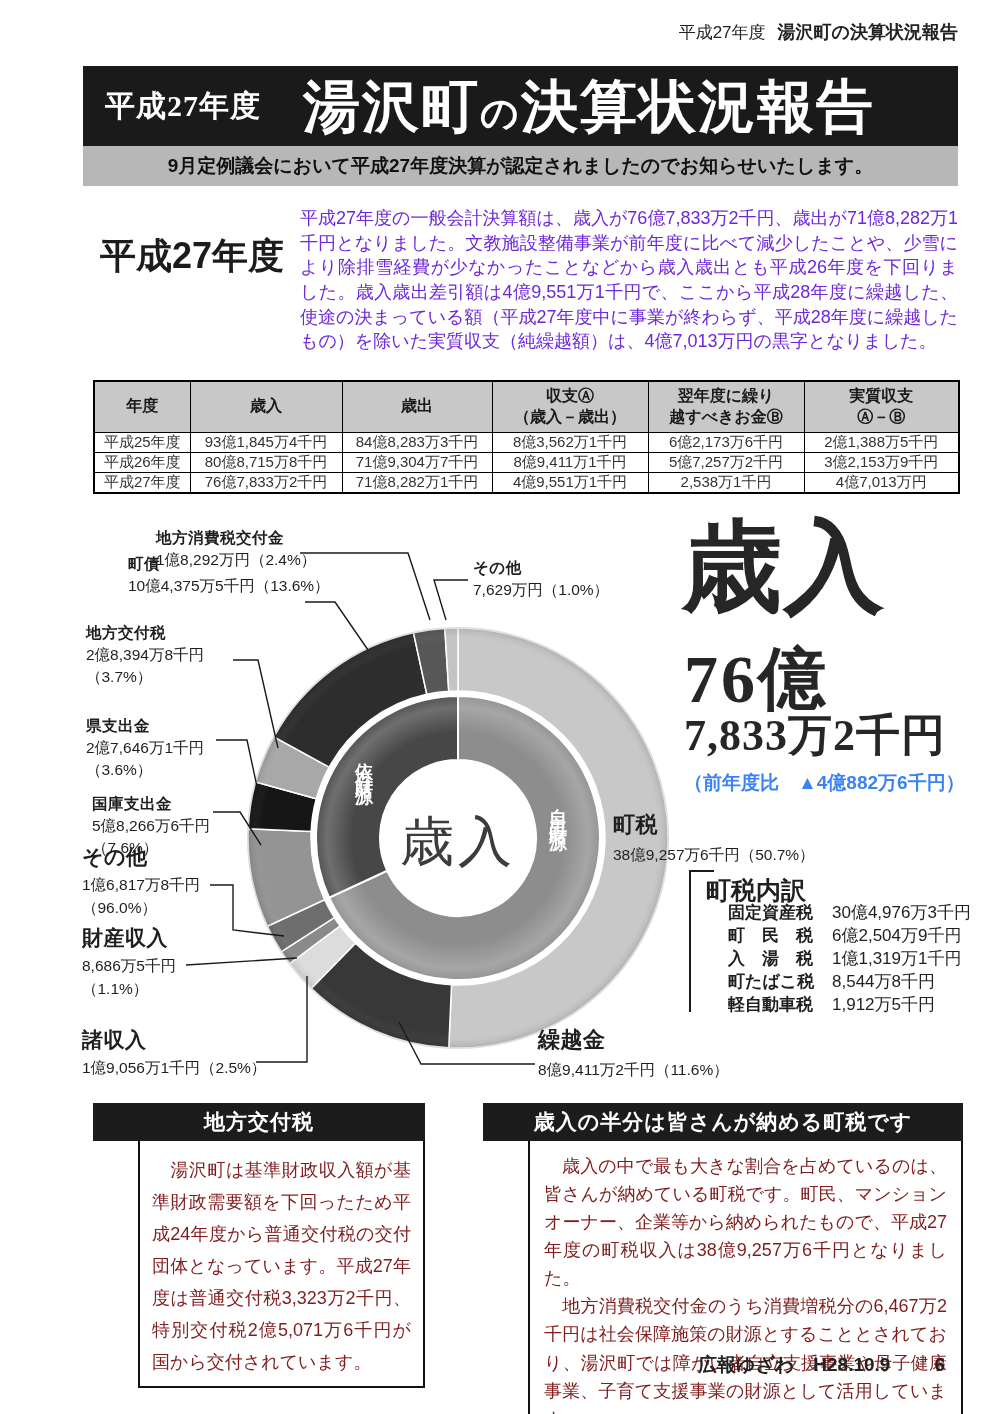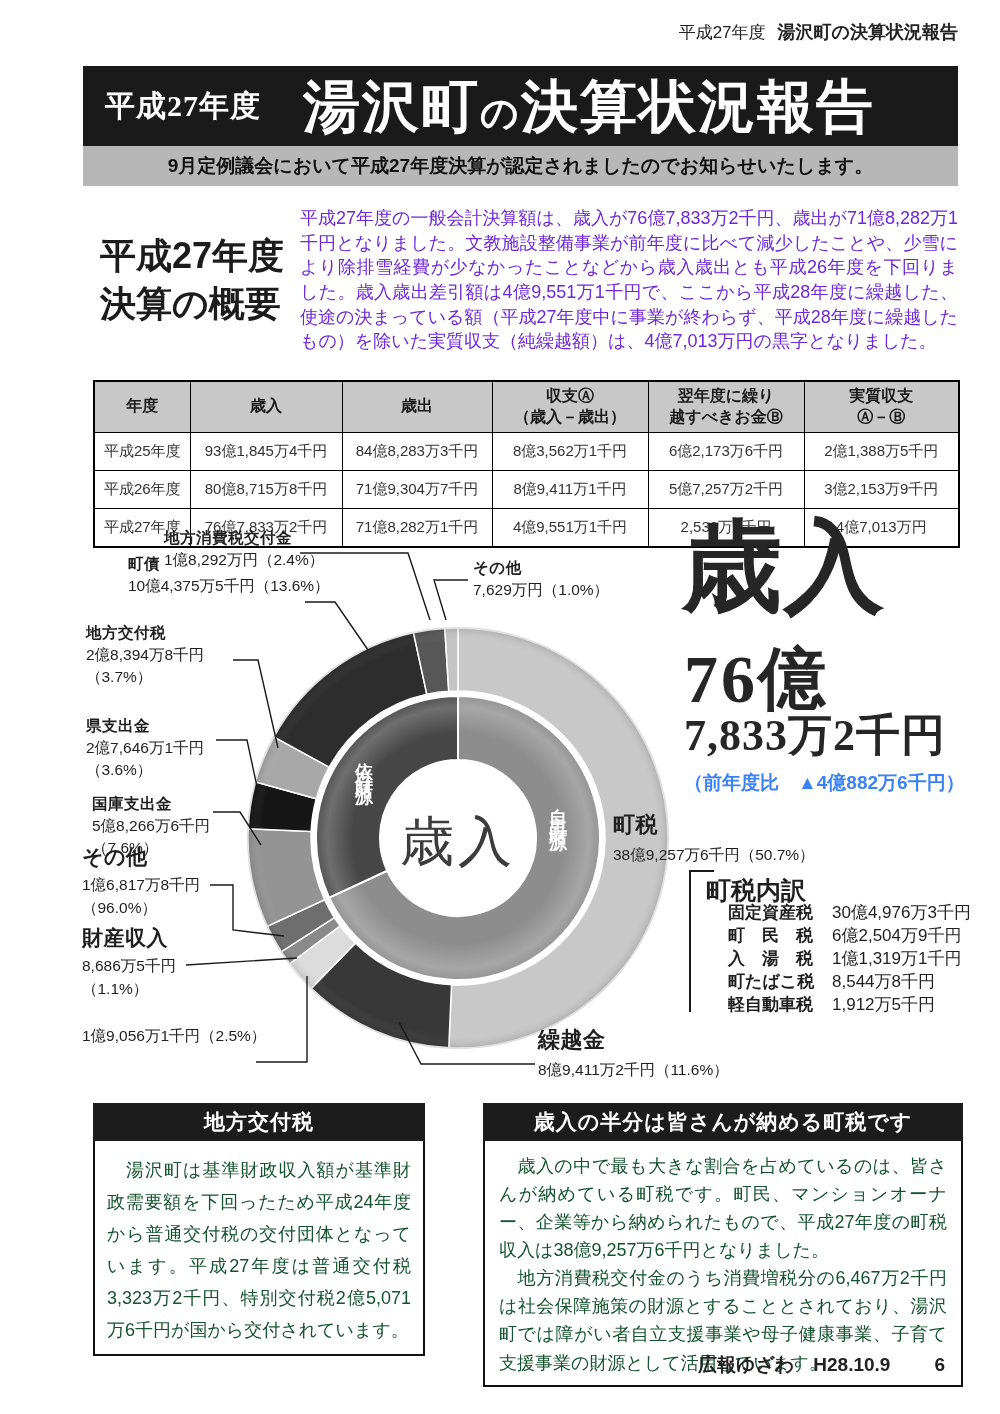--- a/index.html
+++ b/index.html
@@ -23,21 +23,21 @@
           display:flex;align-items:center;justify-content:center;font-size:19px;font-weight:bold;}
 
   
   .ov-head{left:100px;top:232px;width:230px;font-size:36px;font-weight:bold;line-height:1.32;color:#1c1c1c;}
   .ov-body{left:300px;top:206px;width:658px;font-size:18px;line-height:1.37;color:#6d28d9;text-align:justify;}
 
   
   .fin-table{border-collapse:collapse;table-layout:fixed;width:865px;border:2.5px solid #000;}
   .fin-table th{background:#c8c8c8;font-size:16px;font-weight:bold;color:#1a1a1a;
                 border:1.5px solid #000;padding:4px 2px;line-height:1.3;white-space:pre-line;}
-  .fin-table td{font-size:15px;text-align:center;color:#333;border:1.5px solid #000;padding:9px 2px;}
+  .fin-table td{font-size:15px;text-align:center;color:#333;border:1.5px solid #000;padding:0 2px;}
 
   
   .chart-label{color:#1f1f1f;}
   .chart-label .nm{font-size:15.5px;font-weight:600;line-height:1.4;letter-spacing:0.5px;}
   .chart-label .val{font-size:15.5px;font-weight:normal;line-height:1.45;}
   .chart-label.big .nm{font-size:21px;font-weight:bold;margin-bottom:3px;}
 
   .inner-ring-label{writing-mode:vertical-rl;color:#fff;font-size:18px;font-weight:600;letter-spacing:9px;}
   .donut-center{left:396px;top:806px;width:124px;text-align:center;font-size:54px;color:#3c3c3c;letter-spacing:4px;}
 
@@ -49,21 +49,21 @@
 
   
   .tb-title{left:706px;top:874px;font-size:25px;font-weight:600;color:#1f1f1f;}
   .tb-items{left:728px;top:901px;font-size:17px;color:#1f1f1f;}
   .tb-row{height:23px;line-height:23px;white-space:nowrap;}
   .tb-label{display:inline-block;width:104px;font-weight:700;}
 
   
   .ibox-header{height:38px;background:#1c1c1c;color:#fff;display:flex;align-items:center;justify-content:center;
                font-size:21px;font-weight:bold;letter-spacing:1px;}
-  .ibox-body{background:#fff;border:2px solid #111;border-top:none;text-align:justify;color:#14532d;}
+  .ibox-body{background:#fff;border:2px solid #111;border-top:none;text-align:justify;color:#7f1d1d;margin-left:45px;}
   .ibox-left .ibox-body{padding:13px 12px 8px;font-size:18px;line-height:1.78;}
   .ibox-right .ibox-body{padding:11px 14px 8px;font-size:18px;line-height:1.56;}
   .ibox-body p{margin:0;}
 
   .footer{top:1352px;right:55px;display:flex;gap:44px;align-items:baseline;font-size:19px;font-weight:bold;color:#222;}
 </style>
 </head>
 <body>
 
 <div id="page">
@@ -76,21 +76,20 @@
   <div class="abs banner">
     <span class="era serif">平成27年度</span>
     <span class="ttl serif"><span>湯沢町</span><span class="no">の</span><span>決算状況報告</span></span>
   </div>
   <div class="abs subbar">
     <span>9月定例議会において平成27年度決算が認定されましたのでお知らせいたします。</span>
   </div>
 
   <div class="abs ov-head">
     <div>平成27年度</div>
-    <div>決算の概要</div>
   </div>
   <div class="abs ov-body">平成27年度の一般会計決算額は、歳入が76億7,833万2千円、歳出が71億8,282万1千円となりました。文教施設整備事業が前年度に比べて減少したことや、少雪により除排雪経費が少なかったことなどから歳入歳出とも平成26年度を下回りました。歳入歳出差引額は4億9,551万1千円で、ここから平成28年度に繰越した、使途の決まっている額（平成27年度中に事業が終わらず、平成28年度に繰越したもの）を除いた実質収支（純繰越額）は、4億7,013万円の黒字となりました。</div>
 
   <table class="abs fin-table" style="left:93px;top:380px;">
     <colgroup>
         <col style="width:96px">
         <col style="width:152px">
         <col style="width:150px">
         <col style="width:156px">
         <col style="width:156px">
@@ -175,21 +174,21 @@
       <polyline points="256,1062 307,1062 307,976"></polyline>
       <polyline points="399,1022 421,1064 535,1064"></polyline>
     </g>
     <polyline points="714,871 690,871 690,1012" stroke="#1a1a1a" stroke-width="2" fill="none"></polyline>
   </svg>
 
   <div class="abs inner-ring-label" style="left:352px;top:747px;">依存財源</div>
   <div class="abs inner-ring-label" style="left:546px;top:793px;">自主財源</div>
   <div class="abs donut-center">歳入</div>
 
-  <div class="abs chart-label" style="left:164px;top:527px;">
+  <div class="abs chart-label" style="left:156px;top:527px;">
     <div class="nm">地方消費税交付金</div>
     <div class="val">1億8,292万円（2.4%）</div>
   </div>
   <div class="abs chart-label" style="left:128px;top:553px;">
     <div class="nm">町債</div>
     <div class="val">10億4,375万5千円（13.6%）</div>
   </div>
   <div class="abs chart-label" style="left:86px;top:622px;width:152px;">
     <div class="nm">地方交付税</div>
     <div class="val">2億8,394万8千円（3.7%）</div>
@@ -204,20 +203,21 @@
   </div>
   <div class="abs chart-label big" style="left:82px;top:842px;width:150px;">
     <div class="nm">その他</div>
     <div class="val">1億6,817万8千円（96.0%）</div>
   </div>
   <div class="abs chart-label big" style="left:82px;top:923px;width:132px;">
     <div class="nm">財産収入</div>
     <div class="val">8,686万5千円（1.1%）</div>
   </div>
   <div class="abs chart-label big" style="left:82px;top:1025px;width:260px;">
+    <div class="nm">諸収入</div>
     <div class="val">1億9,056万1千円（2.5%）</div>
   </div>
   <div class="abs chart-label" style="left:473px;top:557px;">
     <div class="nm">その他</div>
     <div class="val">7,629万円（1.0%）</div>
   </div>
   <div class="abs chart-label big" style="left:613px;top:810px;">
     <div class="nm" style="font-size:22px;">町税</div>
     <div class="val">38億9,257万6千円（50.7%）</div>
   </div>

